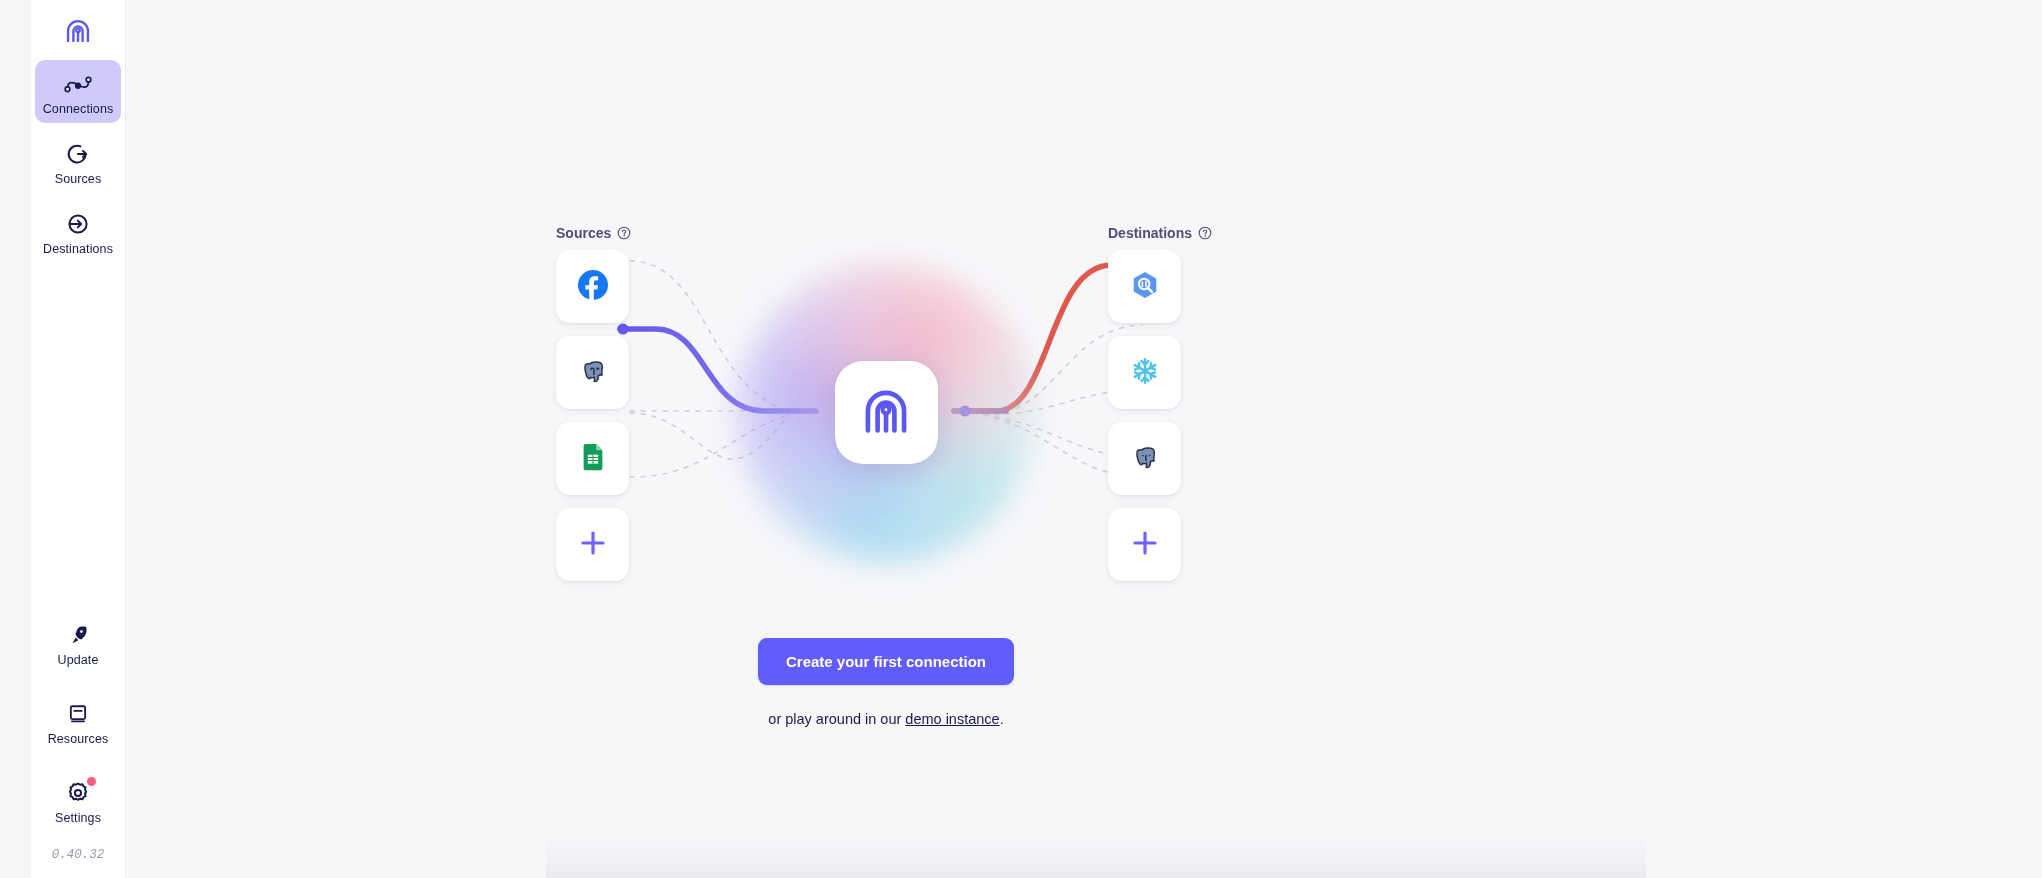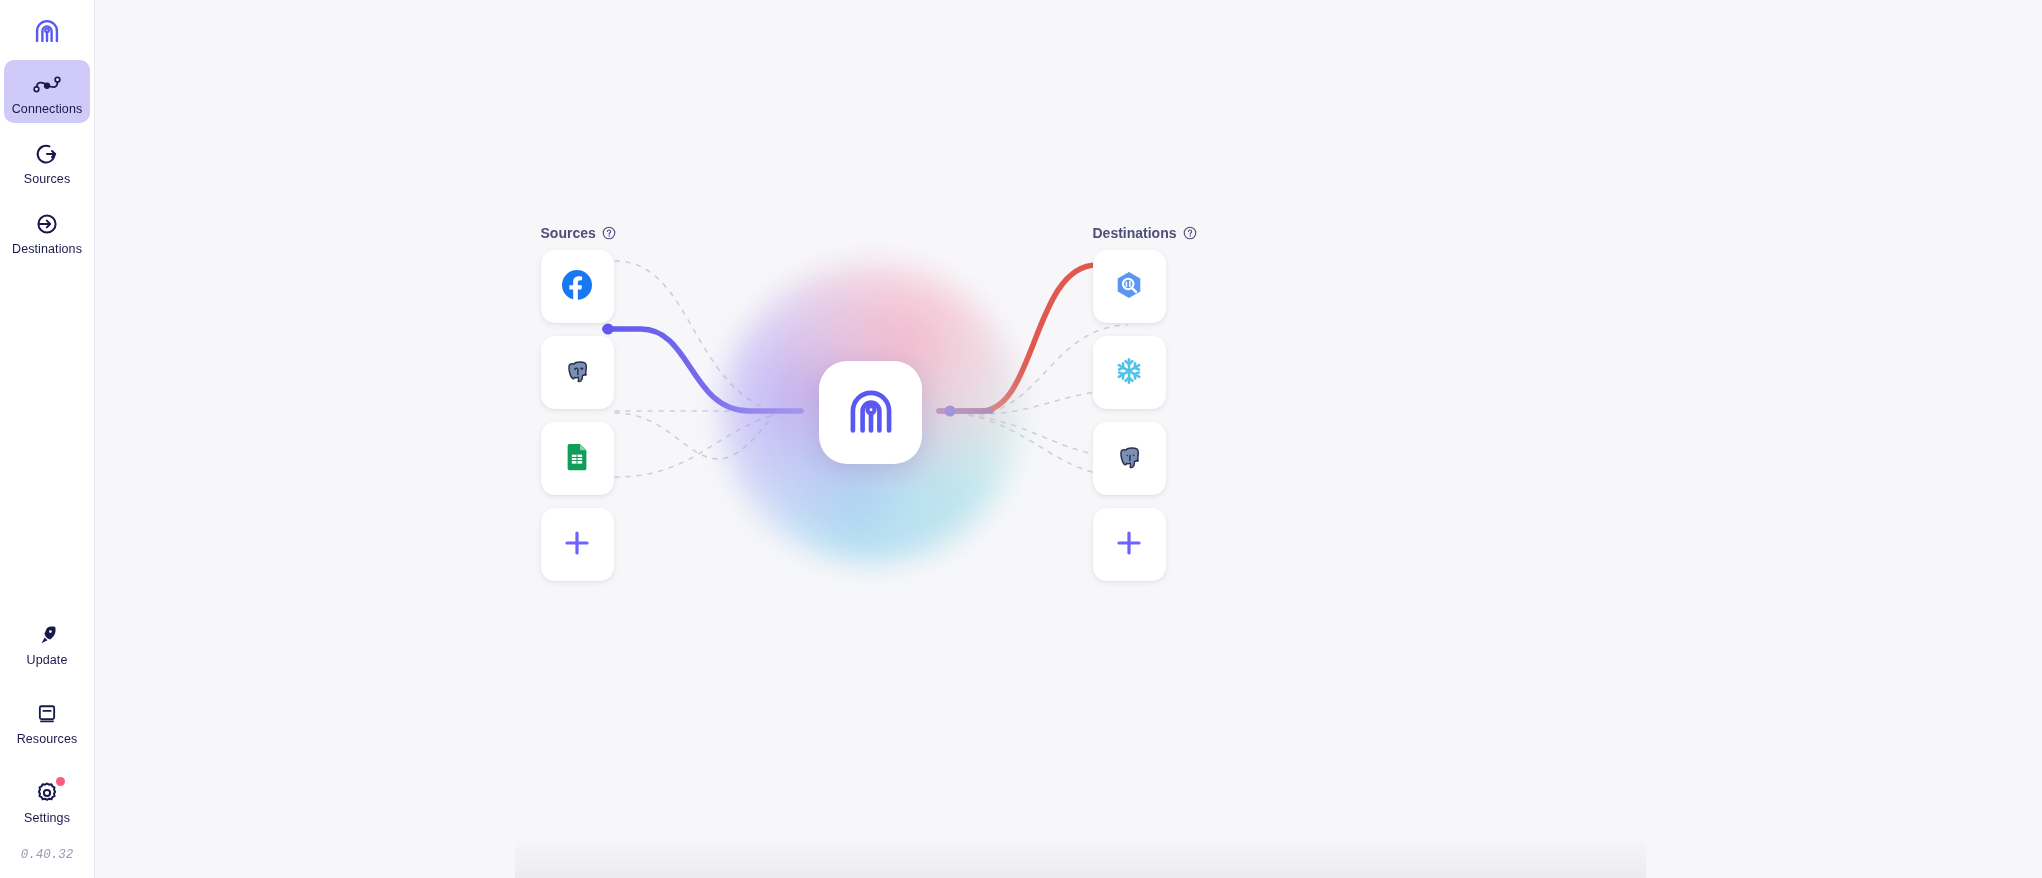--- a/index.html
+++ b/index.html
@@ -2,21 +2,21 @@
 <html><head>
 <meta charset="utf-8">
 <style>
   * { box-sizing: border-box; margin: 0; padding: 0; }
   html, body {
     width: 2042px; height: 878px;
     overflow: hidden;
     font-family: "Liberation Sans", sans-serif;
     background: #f7f7fa;
   }
-  #app { position: relative; width: 1646px; height: 878px; display: flex; }
+  #app { position: relative; width: 1646px; height: 878px; display: flex; padding-left: 31px; }
 
   
   #sidebar {
     width: 95px; height: 878px;
     background: #ffffff;
     border-right: 1px solid #eceaf4;
     display: flex; flex-direction: column; align-items: center;
     position: relative; z-index: 5;
     flex: 0 0 95px;
   }
@@ -410,17 +410,23 @@
           <div class="node-card plus">
             <span>
               <svg width="28" height="28" viewBox="0 0 28 28">
                 <path d="M14 4 V24 M4 14 H24" stroke="#6c63ff" stroke-width="3.2" stroke-linecap="round"></path>
               </svg>
             </span>
           </div>
         </div>
       </div>
 
+      <div class="cta-wrap">
+        <button class="cta-btn">Create your first connection</button>
+        <div class="sub-text">
+          <span>or play around in our </span><a>demo instance</a><span>.</span>
+        </div>
+      </div>
 
       <div class="bottom-panel-edge"></div>
     </div>
   </main>
 </div>
 
 </body></html>

